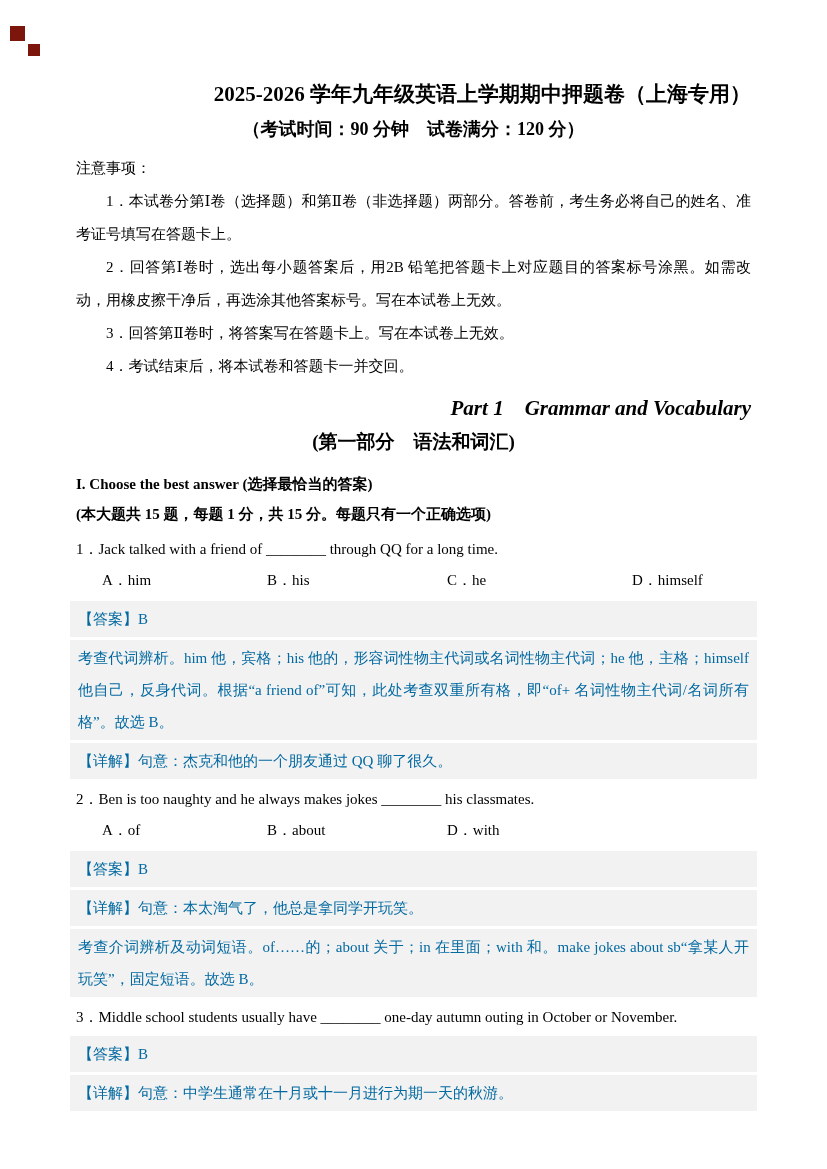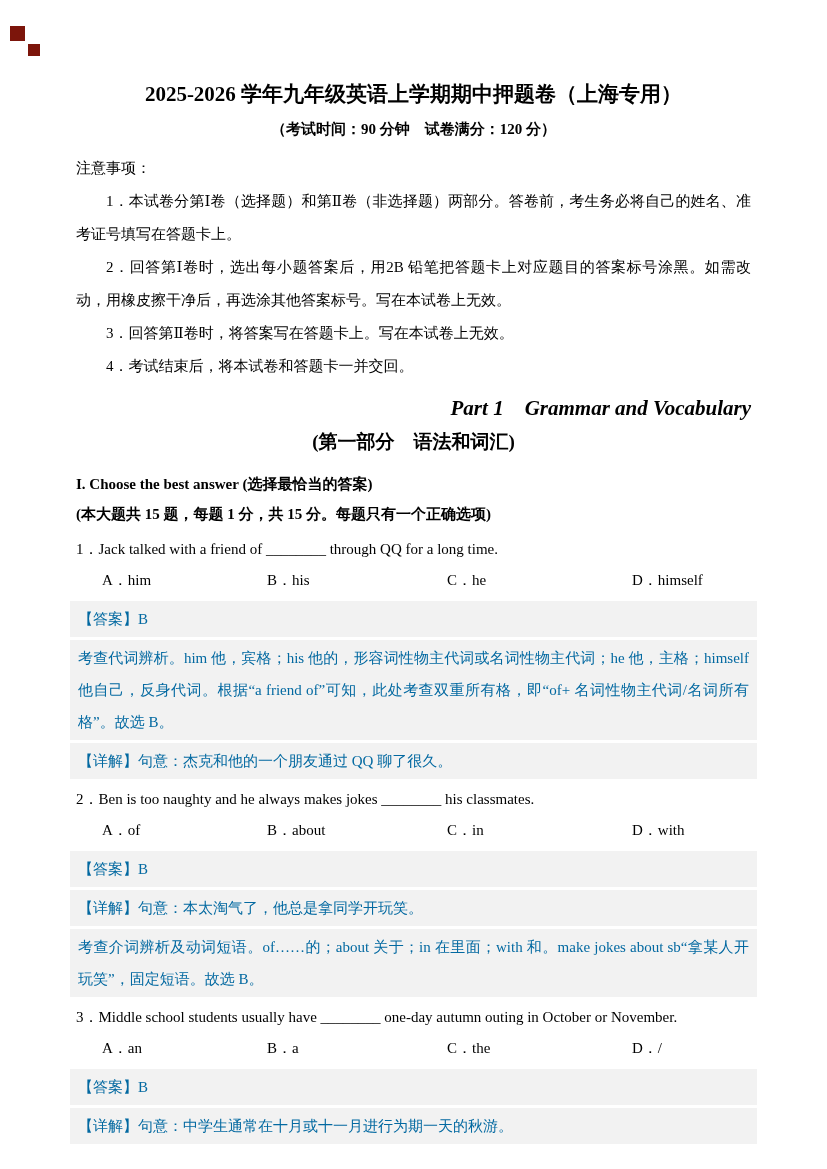--- a/index.html
+++ b/index.html
@@ -19,25 +19,25 @@
   }
   .corner-mark-1 {
     position: absolute; left: 10px; top: 26px;
     width: 15px; height: 15px; background: #7c150b;
   }
   .corner-mark-2 {
     position: absolute; left: 28px; top: 44px;
     width: 12px; height: 12px; background: #7c150b;
   }
   .title {
-    font-size: 21px; font-weight: 700; text-align: center;
+    font-size: 21px; font-weight: 700; text-align: right;
     margin: 0 0 12px 0; line-height: 28px;
   }
   .subtitle {
-    font-size: 15px; font-weight: 700; text-align: center;
+    font-size: 18px; font-weight: 700; text-align: center;
     margin: 0 0 14px 0; line-height: 18px;
   }
   .notes-label { font-size: 15px; line-height: 33px; margin: 0; }
   .note {
     font-size: 15px; line-height: 33px; margin: 0;
     text-indent: 2em; text-align: justify;
   }
   .part-title {
     font-size: 21px; font-weight: 700; text-align: right;
     line-height: 30px; margin: 10px 0 4px 0; font-style: italic;
@@ -108,42 +108,35 @@
     <div class="ansbox">
       <p>【详解】句意：杰克和他的一个朋友通过 QQ 聊了很久。</p>
     </div>
   </section>
 
   <section class="question">
     <p class="stem">2．Ben is too naughty and he always makes jokes ________ his classmates.</p>
     <div class="options">
       <span class="opt-0">A．of</span>
       <span class="opt-1">B．about</span>
-      <span class="opt-2">C．in</span>
       <span class="opt-3">D．with</span>
     </div>
     <div class="ansbox">
       <p>【答案】B</p>
     </div>
     <div class="ansbox">
       <p>【详解】句意：本太淘气了，他总是拿同学开玩笑。</p>
     </div>
     <div class="ansbox">
       <p>考查介词辨析及动词短语。of……的；about 关于；in 在里面；with 和。make jokes about sb“拿某人开玩笑”，固定短语。故选 B。</p>
     </div>
   </section>
 
   <section class="question">
     <p class="stem">3．Middle school students usually have ________ one-day autumn outing in October or November.</p>
-    <div class="options">
-      <span class="opt-0">A．an</span>
-      <span class="opt-1">B．a</span>
-      <span class="opt-2">C．the</span>
-      <span class="opt-3">D．/</span>
-    </div>
     <div class="ansbox">
       <p>【答案】B</p>
     </div>
     <div class="ansbox">
       <p>【详解】句意：中学生通常在十月或十一月进行为期一天的秋游。</p>
     </div>
   </section>
 
 </div>
 

